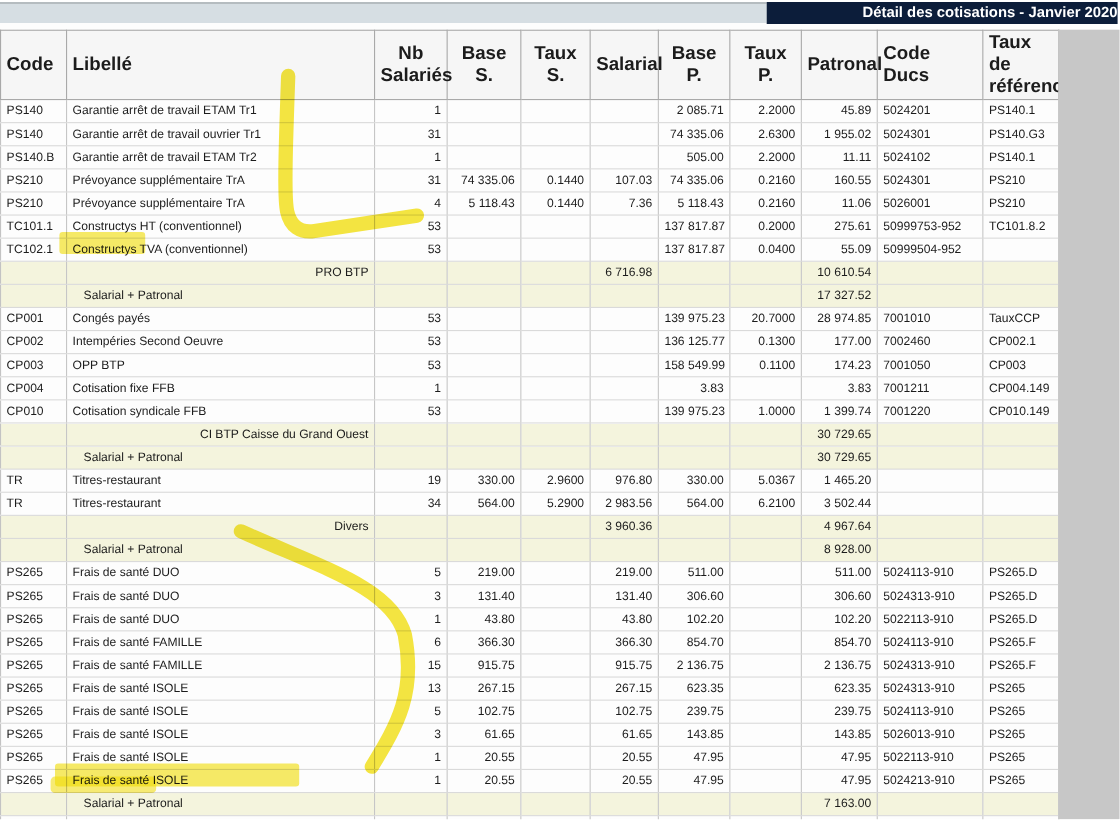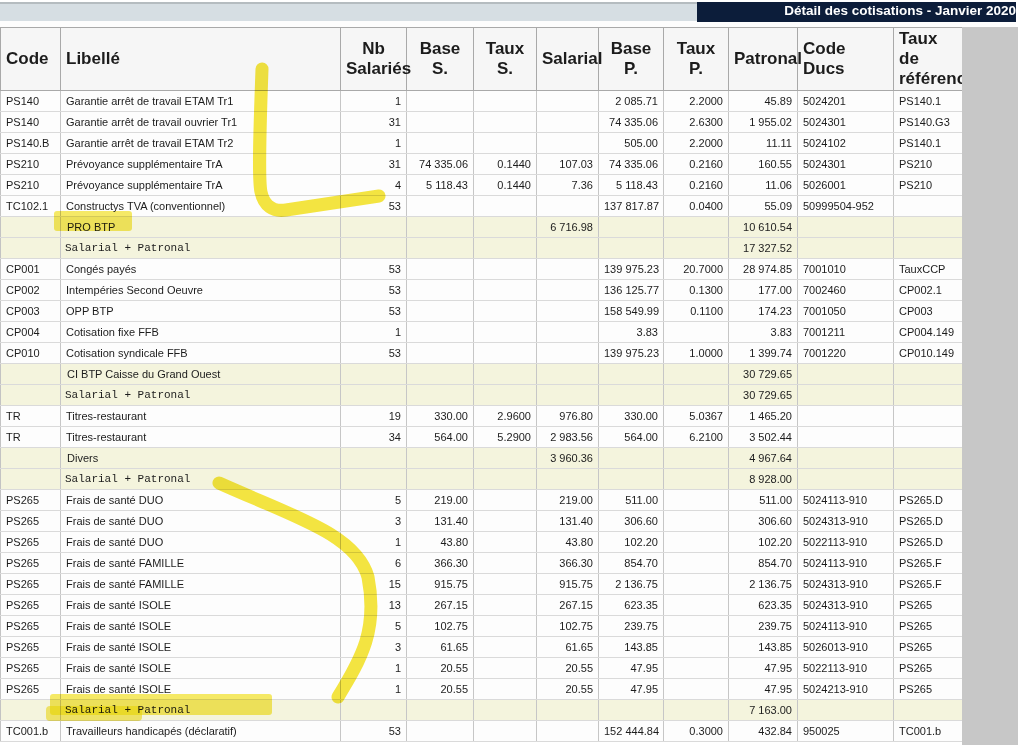--- a/index.html
+++ b/index.html
@@ -23,22 +23,22 @@
   .sidegray{flex:1;background:var(--sidegray);height:718px;}
 
   table{border-collapse:collapse;table-layout:fixed;width:962px;font-size:11px;border-left:1px solid #c3c3c3;}
   th{height:35px;background:#f6f6f6;font-weight:700;font-size:17px;
      border:1px solid #a9a9a9;padding:1px 5px;vertical-align:middle;text-align:left;}
   th.num{text-align:center;}
   td{height:20px;line-height:20px;padding:0 5px;border-right:1px solid #c6c6c6;
      border-bottom:1px solid #dadada;white-space:nowrap;overflow:hidden;background:#fdfdfd;}
   td.num{text-align:right;}
   tr.subtotal td, tr.subtotal2 td{background:var(--beige);}
-  tr.subtotal td.lib{padding-left:6px;}
-  tr.subtotal2 td.lib{padding-left:4px;font-family:Liberation Mono, monospace;}
+  tr.subtotal td.lib{padding-left:6px;text-align:right;}
+  tr.subtotal2 td.lib{padding-left:15px;}
   tr.partial td{height:8px;line-height:20px;vertical-align:top;}
 
   .overlay{position:absolute;left:0;top:0;width:1018px;height:745px;
            pointer-events:none;mix-blend-mode:multiply;z-index:5;}
 </style>
 </head>
 <body>
 
 <div class="screen">
 
@@ -140,20 +140,33 @@
               <td class="num">5 118.43</td>
               <td class="num">0.1440</td>
               <td class="num">7.36</td>
               <td class="num">5 118.43</td>
               <td class="num">0.2160</td>
               <td class="num">11.06</td>
               <td class="txt">5026001</td>
               <td class="txt">PS210</td>
             </tr>
             <tr class="data">
+              <td class="txt">TC101.1</td>
+              <td class="txt lib">Constructys HT (conventionnel)</td>
+              <td class="num">53</td>
+              <td class="num"></td>
+              <td class="num"></td>
+              <td class="num"></td>
+              <td class="num">137 817.87</td>
+              <td class="num">0.2000</td>
+              <td class="num">275.61</td>
+              <td class="txt">50999753-952</td>
+              <td class="txt">TC101.8.2</td>
+            </tr>
+            <tr class="data">
               <td class="txt">TC102.1</td>
               <td class="txt lib">Constructys TVA (conventionnel)</td>
               <td class="num">53</td>
               <td class="num"></td>
               <td class="num"></td>
               <td class="num"></td>
               <td class="num">137 817.87</td>
               <td class="num">0.0400</td>
               <td class="num">55.09</td>
               <td class="txt">50999504-952</td>

